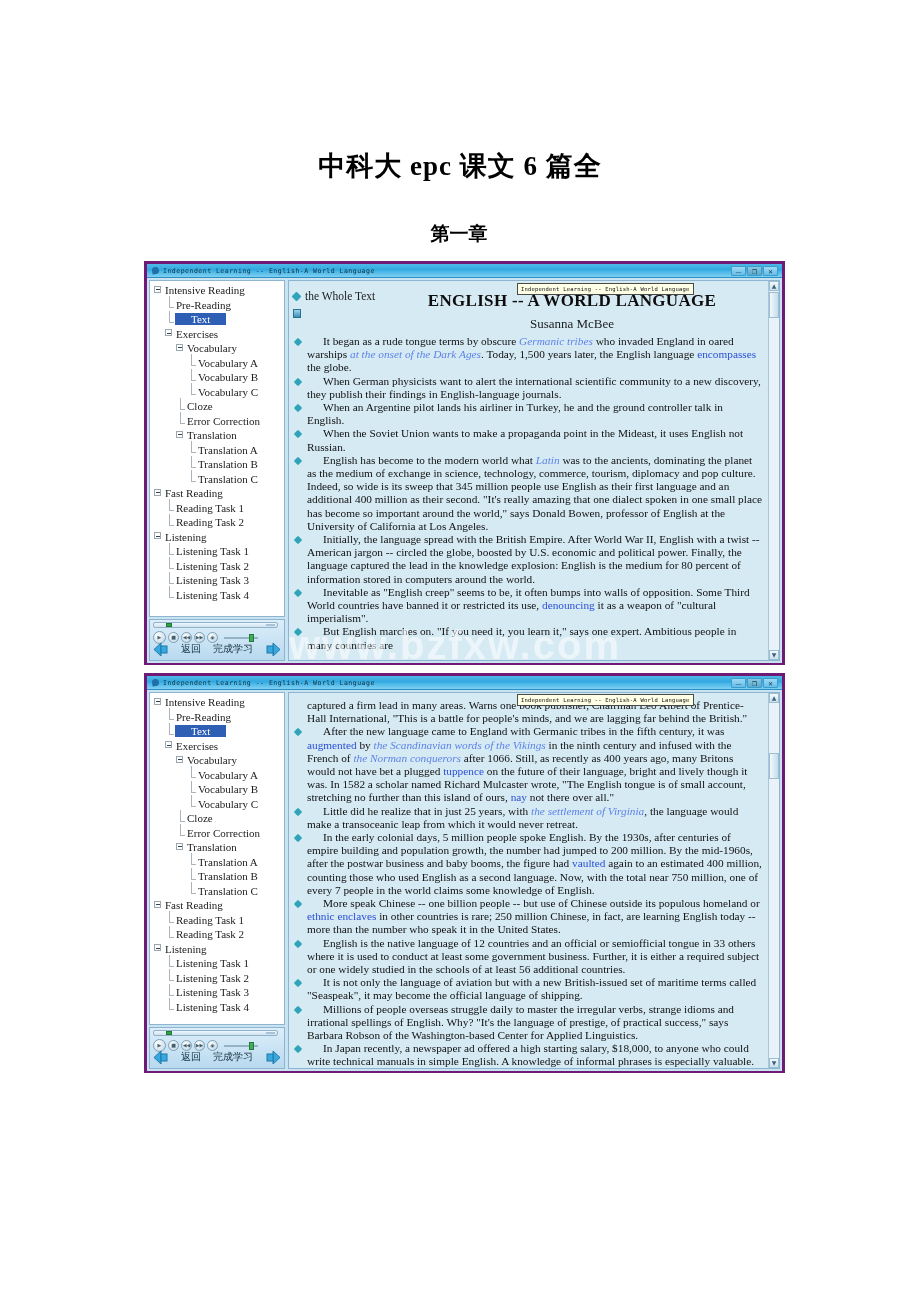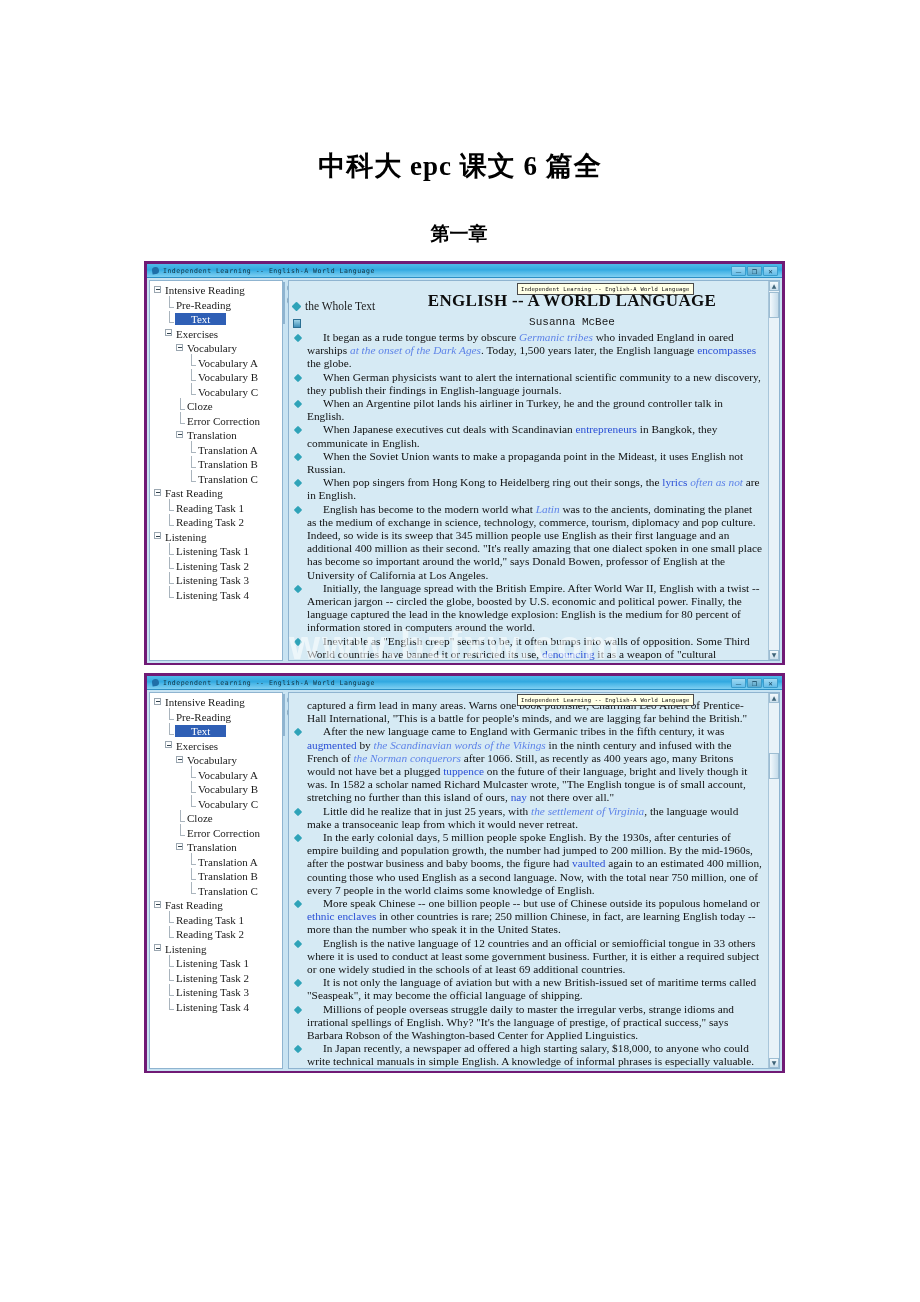--- a/index.html
+++ b/index.html
@@ -116,20 +116,21 @@
     box-sizing: border-box;
     padding: 2px 2px 2px 2px;
     background: #c8e3f2;
   }
 
   
   .sidebar-col {
     width: 136px;
     flex: 0 0 auto;
     display: flex;
+    flex-direction: column;
     box-sizing: border-box;
     text-align: right;
   }
   .tree-panel {
     flex: 1 1 auto;
     background: #ffffff;
     border: 1px solid #8fb4d0;
     overflow: hidden;
     padding: 2px 0 0 2px;
     box-sizing: border-box;
@@ -351,21 +352,21 @@
     left: 0; right: 0; top: 11px;
     height: 26px;
     background: linear-gradient(to right, #f2f9fd, #c6dcea);
     border: 1px solid #9dbdd2;
     box-sizing: border-box;
   }
 
   
   .doc-head-row {
     display: flex;
-    align-items: flex-end;
+    align-items: flex-start;
   }
   .head-left {
     width: 88px;
     flex: 0 0 auto;
     padding-top: 6px;
   }
   .wt-line {
     display: flex;
     align-items: center;
     font-family: "Liberation Serif", serif;
@@ -396,22 +397,22 @@
   .art-title {
     font-family: "Liberation Serif", serif;
     font-weight: bold;
     font-size: 17px;
     color: #0d0d0d;
     letter-spacing: 0.3px;
     white-space: nowrap;
     margin-top: 7px;
   }
   .art-author {
-    font-family: Liberation Mono, monospace;
-    font-size: 11px;
+    font-family: Liberation Serif, serif;
+    font-size: 13px;
     color: #1b1b1b;
     margin-top: 5px;
   }
   .tooltip {
     position: absolute;
     background: #ffffe6;
     border: 1px solid #4a4a4a;
     font-family: "DejaVu Sans Mono", monospace;
     font-size: 5.5px;
     color: #111;
@@ -652,29 +653,21 @@
               <div class="para">
                 <span class="bullet"></span>
                 <span class="ptext"><span>When German physicists want to alert the international scientific community to a new discovery, they publish their findings in English-language journals.</span></span>
               </div>
               <div class="para">
                 <span class="bullet"></span>
                 <span class="ptext"><span>When an Argentine pilot lands his airliner in Turkey, he and the ground controller talk in English.</span></span>
               </div>
               <div class="para">
                 <span class="bullet"></span>
-                <span class="ptext"><span>When Japanese executives cut deals with Scandinavian </span><span class="hl">entrepreneurs</span><span> in Bangkok, they communicate in English.</span></span>
-              </div>
-              <div class="para">
-                <span class="bullet"></span>
                 <span class="ptext"><span>When the Soviet Union wants to make a propaganda point in the Mideast, it uses English not Russian.</span></span>
-              </div>
-              <div class="para">
-                <span class="bullet"></span>
-                <span class="ptext"><span>When pop singers from Hong Kong to Heidelberg ring out their songs, the </span><span class="hl">lyrics</span><span> </span><span class="hl-i">often as not</span><span> are in English.</span></span>
               </div>
               <div class="para">
                 <span class="bullet"></span>
                 <span class="ptext"><span>English has become to the modern world what </span><span class="hl-i">Latin</span><span> was to the ancients, dominating the planet as the medium of exchange in science, technology, commerce, tourism, diplomacy and pop culture. Indeed, so wide is its sweep that 345 million people use English as their first language and an additional 400 million as their second. "It's really amazing that one dialect spoken in one small place has become so important around the world," says Donald Bowen, professor of English at the University of California at Los Angeles.</span></span>
               </div>
               <div class="para">
                 <span class="bullet"></span>
                 <span class="ptext"><span>Initially, the language spread with the British Empire. After World War II, English with a twist -- American jargon -- circled the globe, boosted by U.S. economic and political power. Finally, the language captured the lead in the knowledge explosion: English is the medium for 80 percent of information stored in computers around the world.</span></span>
               </div>
               <div class="para">
@@ -866,21 +859,21 @@
               <div class="para">
                 <span class="bullet"></span>
                 <span class="ptext"><span>In the early colonial days, 5 million people spoke English. By the 1930s, after centuries of empire building and population growth, the number had jumped to 200 million. By the mid-1960s, after the postwar business and baby booms, the figure had </span><span class="hl">vaulted</span><span> again to an estimated 400 million, counting those who used English as a second language. Now, with the total near 750 million, one of every 7 people in the world claims some knowledge of English.</span></span>
               </div>
               <div class="para">
                 <span class="bullet"></span>
                 <span class="ptext"><span>More speak Chinese -- one billion people -- but use of Chinese outside its populous homeland or </span><span class="hl">ethnic enclaves</span><span> in other countries is rare; 250 million Chinese, in fact, are learning English today -- more than the number who speak it in the United States.</span></span>
               </div>
               <div class="para">
                 <span class="bullet"></span>
-                <span class="ptext"><span>English is the native language of 12 countries and an official or semiofficial tongue in 33 others where it is used to conduct at least some government business. Further, it is either a required subject or one widely studied in the schools of at least 69 additional countries.</span></span>
+                <span class="ptext"><span>English is the native language of 12 countries and an official or semiofficial tongue in 33 others where it is used to conduct at least some government business. Further, it is either a required subject or one widely studied in the schools of at least 56 additional countries.</span></span>
               </div>
               <div class="para">
                 <span class="bullet"></span>
                 <span class="ptext"><span>It is not only the language of aviation but with a new British-issued set of maritime terms called "Seaspeak", it may become the official language of shipping.</span></span>
               </div>
               <div class="para">
                 <span class="bullet"></span>
                 <span class="ptext"><span>Millions of people overseas struggle daily to master the irregular verbs, strange idioms and irrational spellings of English. Why? "It's the language of prestige, of practical success," says Barbara Robson of the Washington-based Center for Applied Linguistics.</span></span>
               </div>
               <div class="para">

